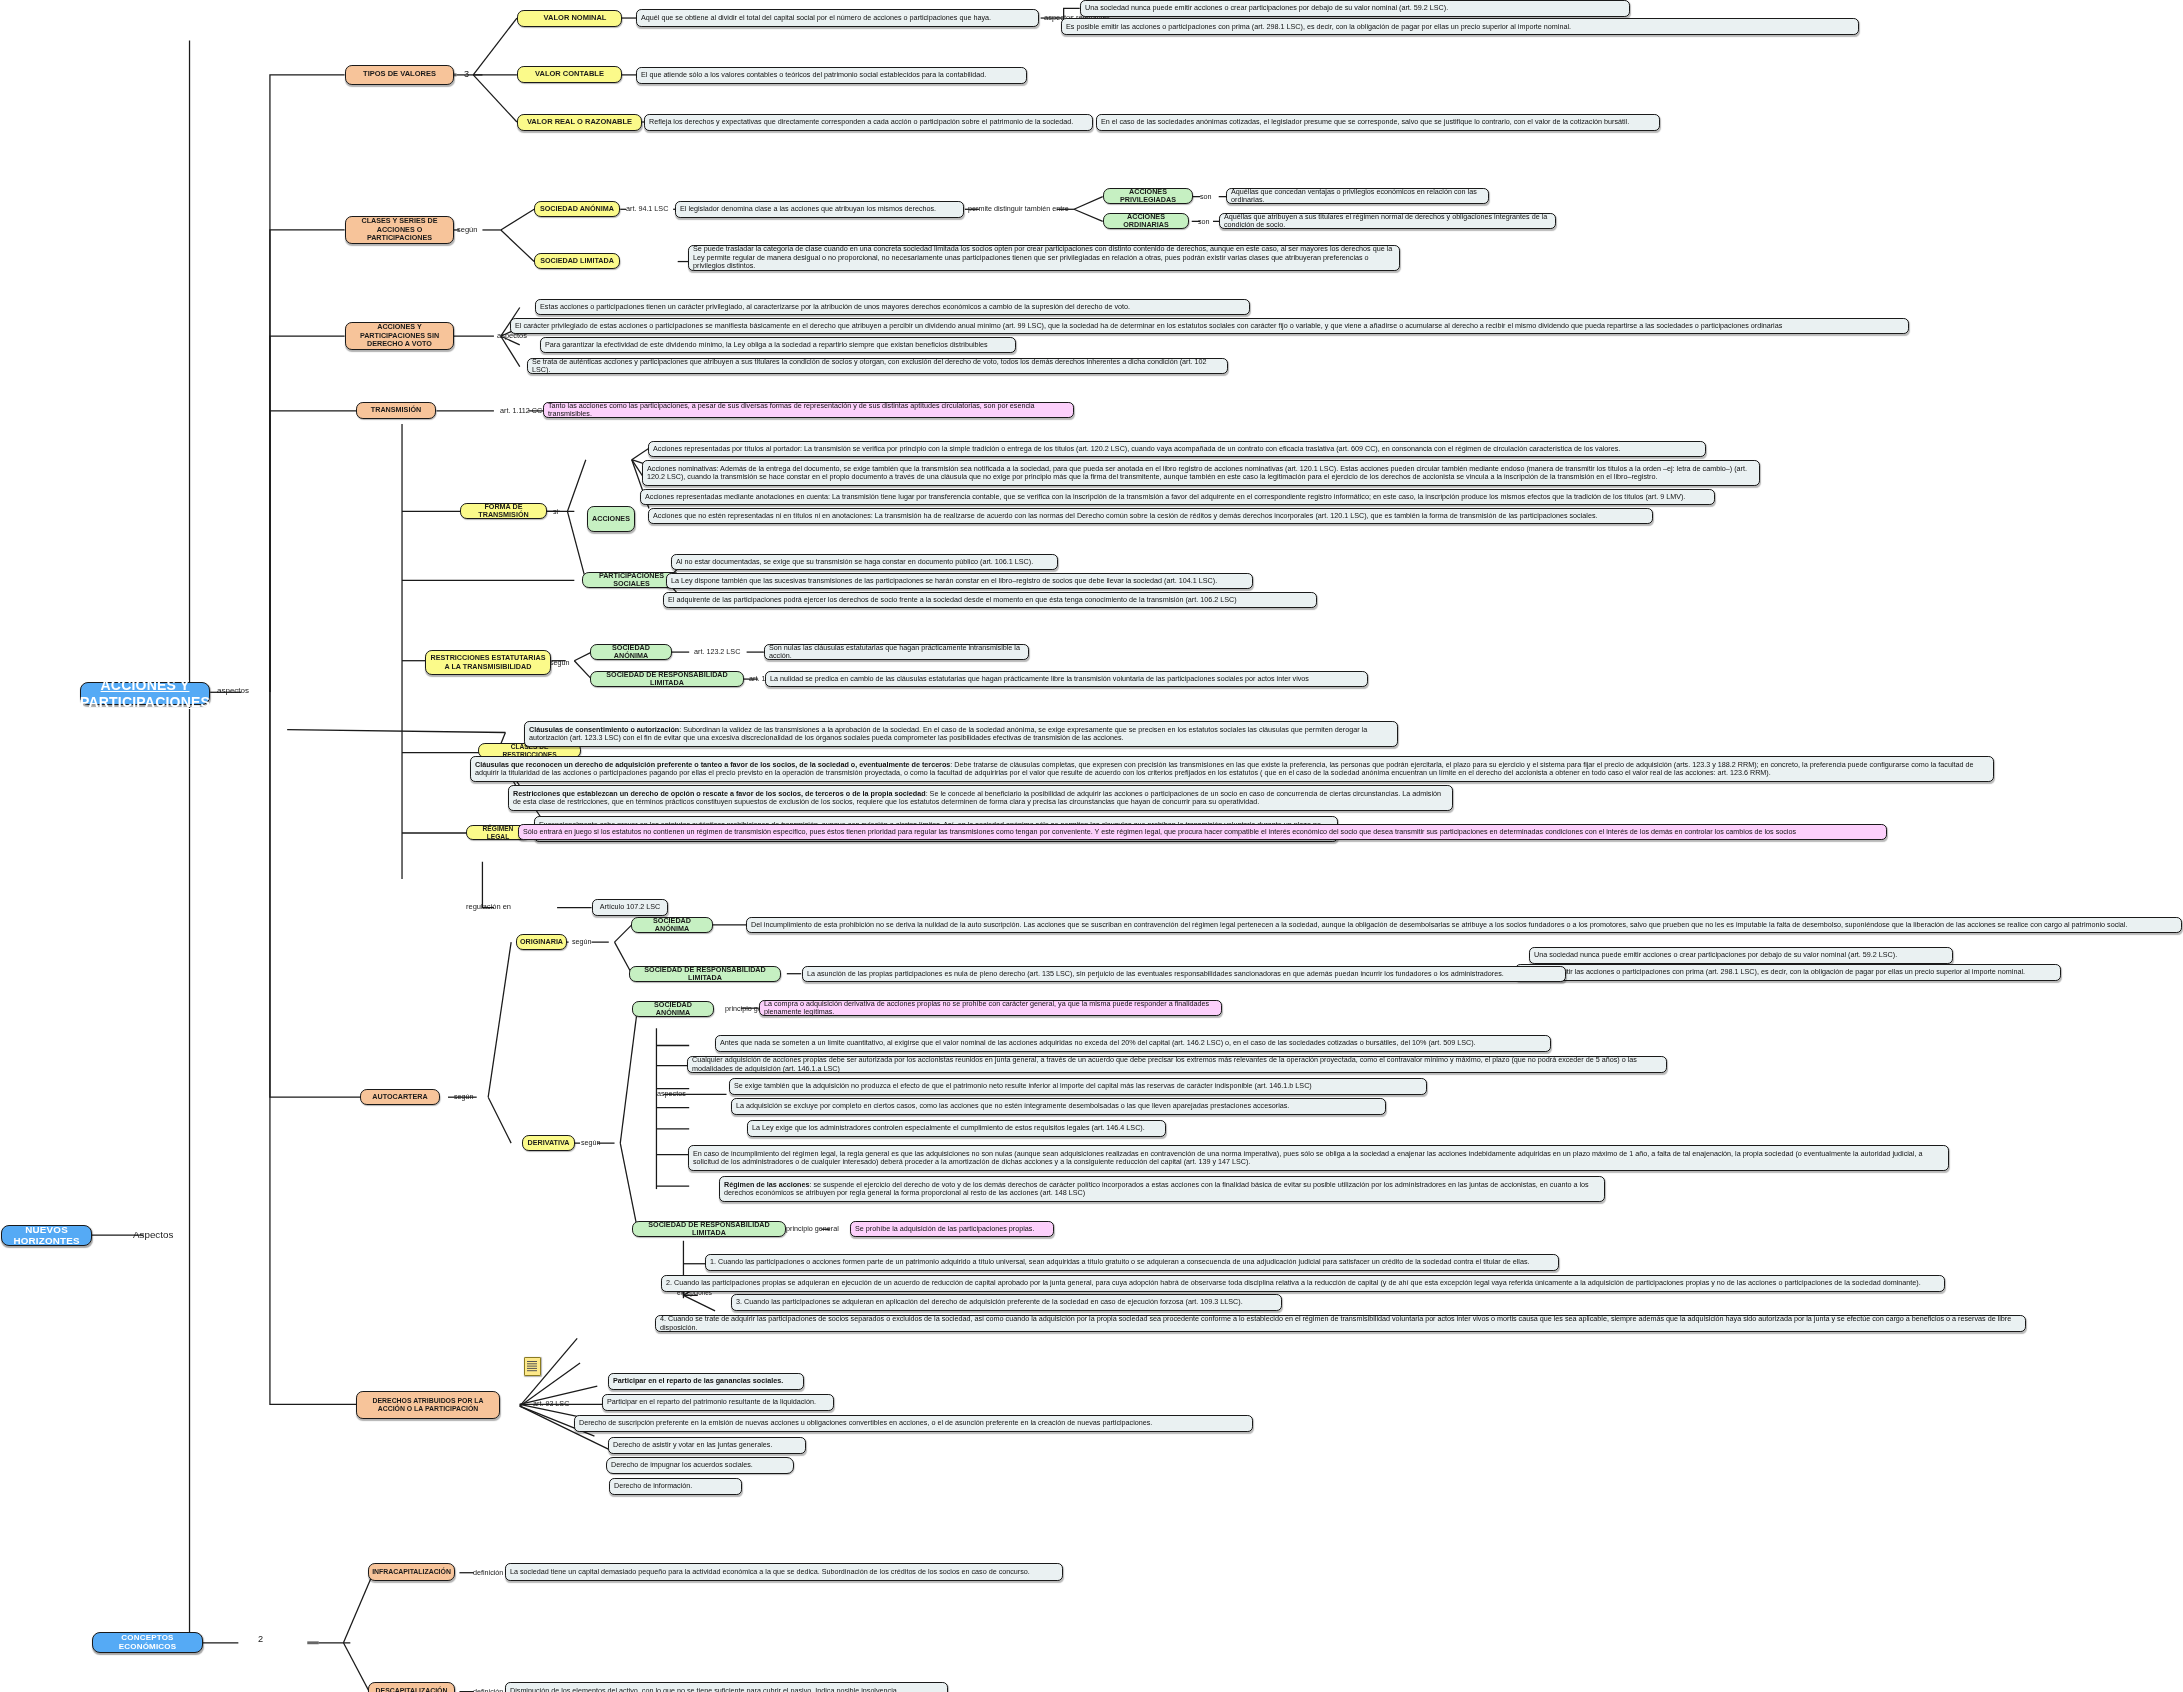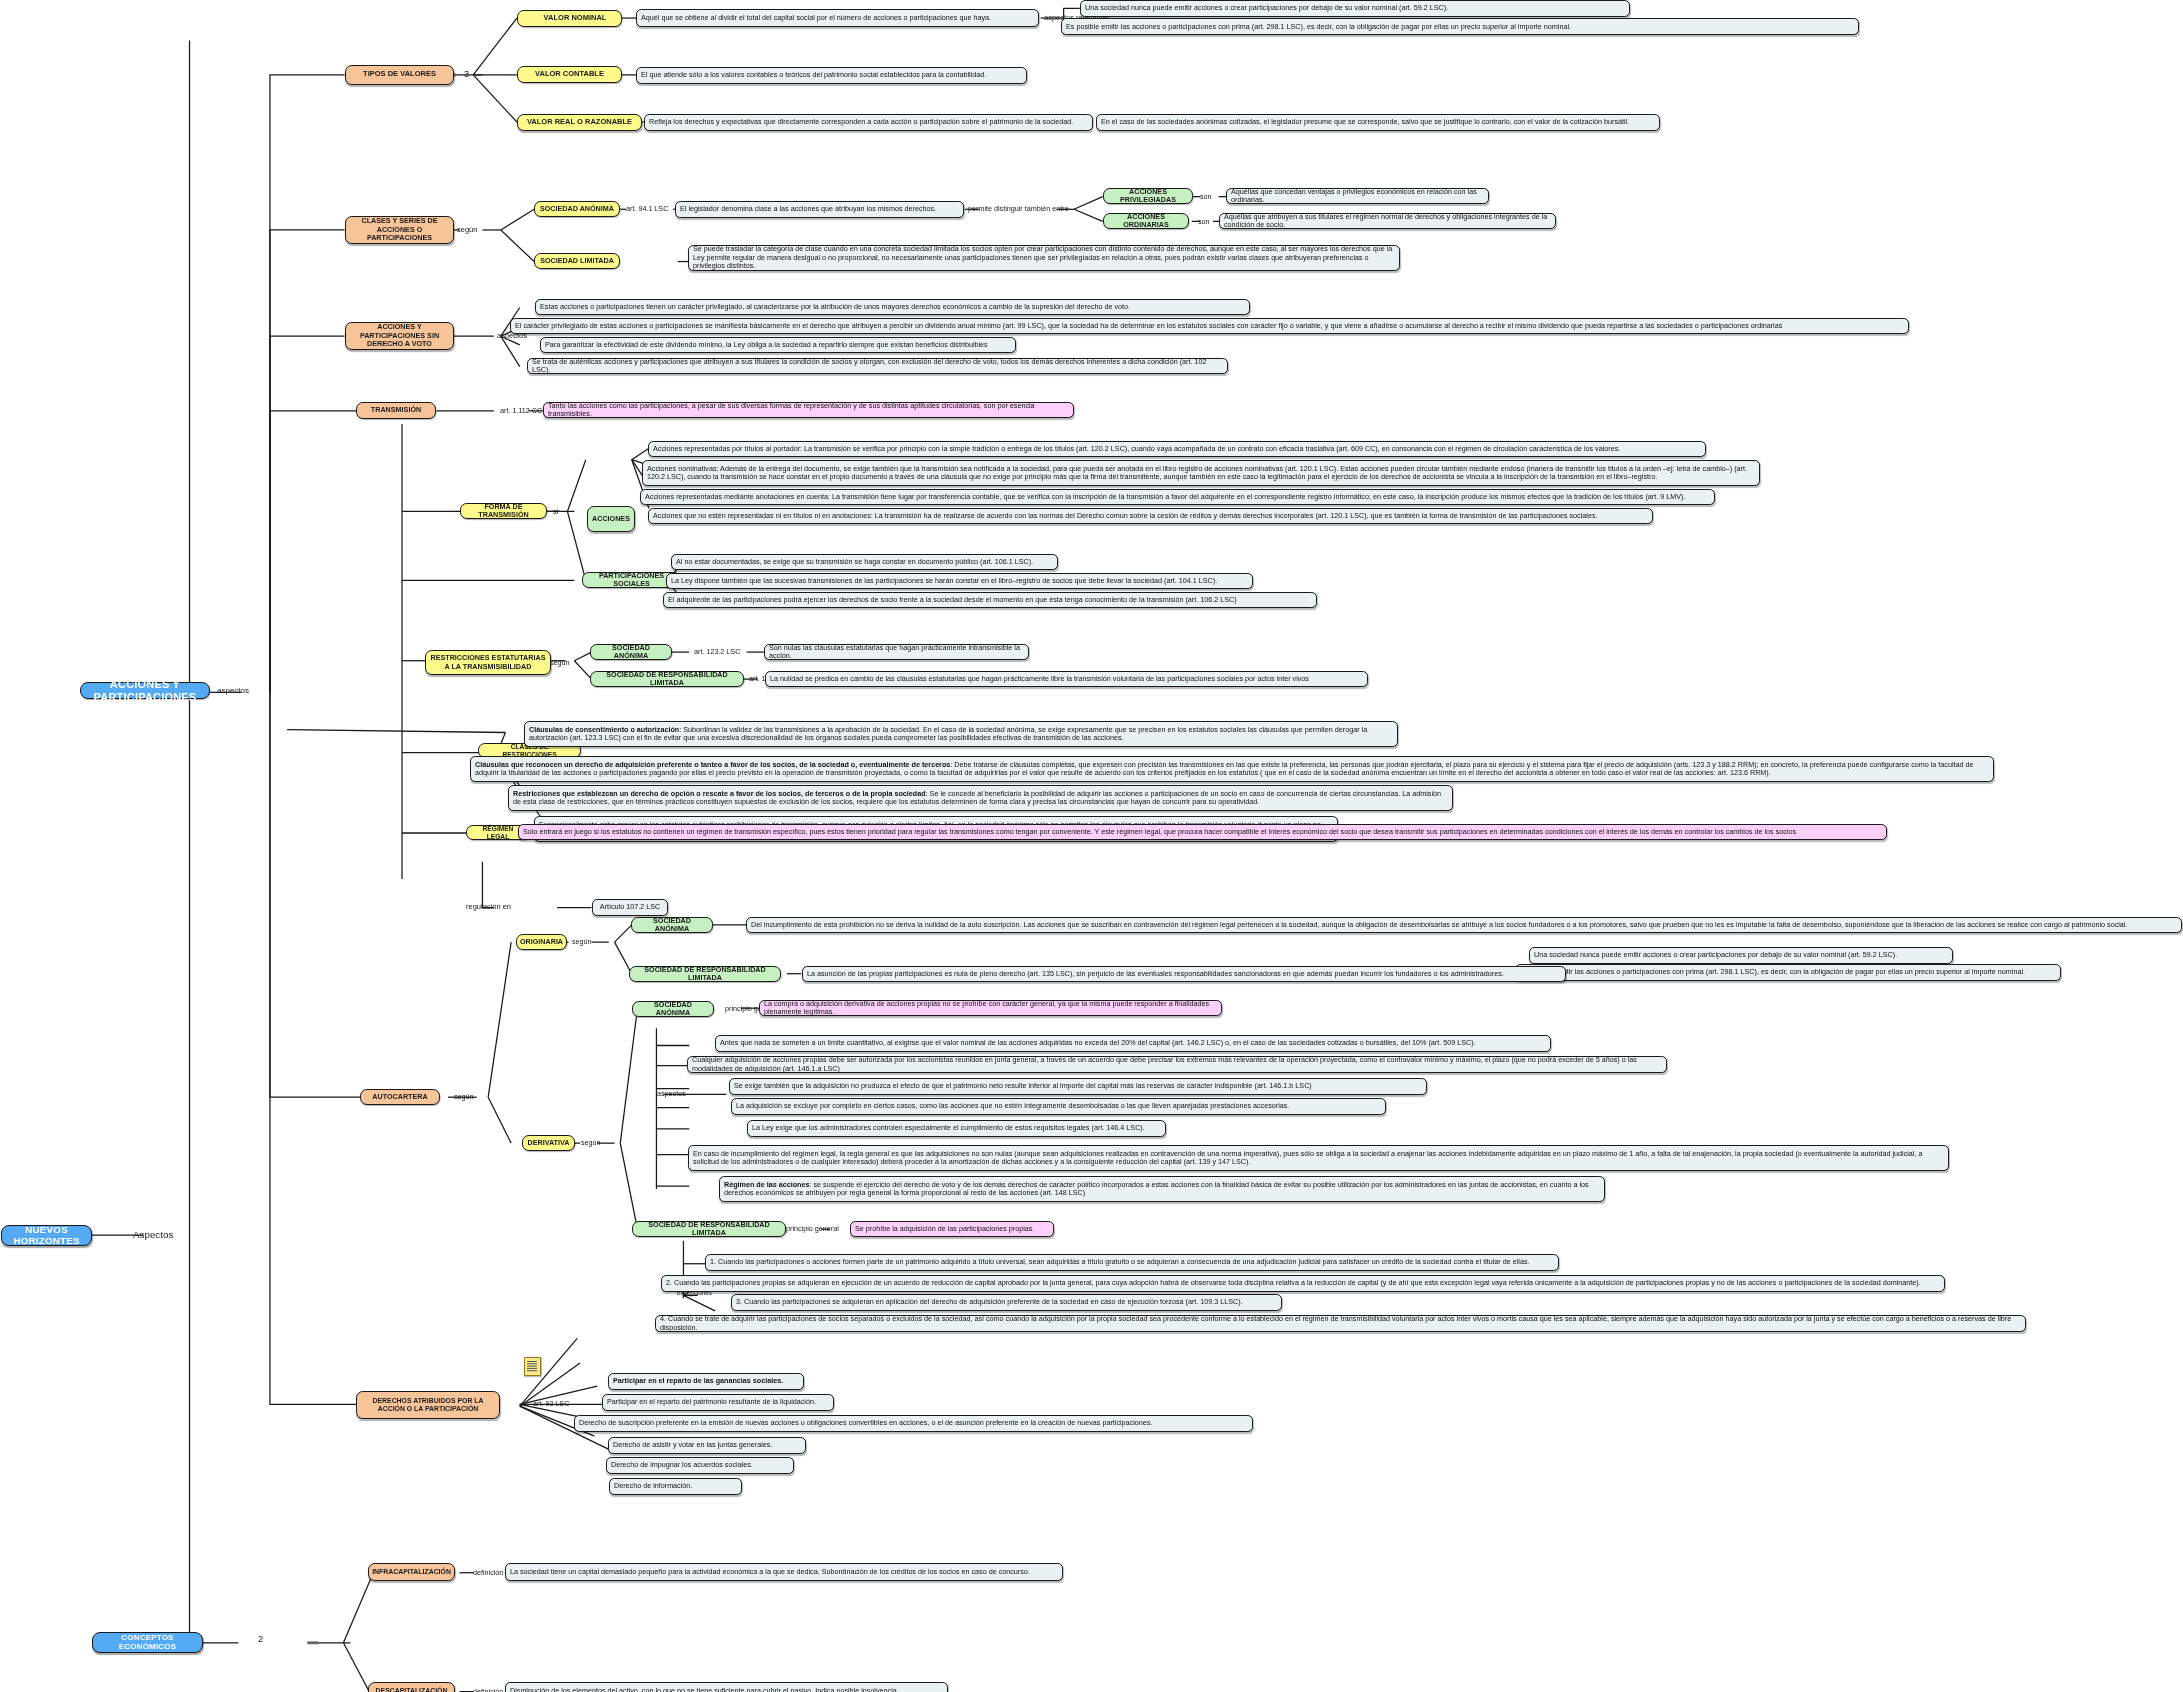--- a/index.html
+++ b/index.html
@@ -168,21 +168,21 @@
     <path d="M555 2860 L610 2860"></path>
     <path d="M598 2860 L650 2738"></path>
     <path d="M598 2860 L655 2968"></path>
     <path d="M800 2738 L825 2738"></path>
     <path d="M880 2738 L910 2738"></path>
     <path d="M800 2945 L825 2945"></path>
     <path d="M880 2945 L910 2945"></path>
   </g>
 </svg>
 
-<div class="node n-root" style="left:80px;top:682px;width:130px;height:17px;font-size:11px;">
+<div class="node n-root" style="left:80px;top:682px;width:130px;height:23px;font-size:14px;text-decoration:underline;">
   <span>ACCIONES Y PARTICIPACIONES</span>
 </div>
 <div class="node n-root" style="left:1.1px;top:1225px;width:91px;height:20.7px;font-size:9.8px;">
   <span>NUEVOS HORIZONTES</span>
 </div>
 <div class="node n-root" style="left:92px;top:1632px;width:111px;height:20.7px;font-size:8px;">
   <span>CONCEPTOS ECONÓMICOS</span>
 </div>
 
 <div class="lbl" style="left:217px;top:687px;font-size:8px;">aspectos</div>
@@ -467,21 +467,21 @@
 </div>
 <div class="node n-note" style="left:602px;top:1394px;width:232px;height:17px;font-size:7.2px;">
   <span class="inner">Participar en el reparto del patrimonio resultante de la liquidación.</span>
 </div>
 <div class="node n-note" style="left:574px;top:1415px;width:679px;height:17px;font-size:7.2px;">
   <span class="inner">Derecho de suscripción preferente en la emisión de nuevas acciones u obligaciones convertibles en acciones, o el de asunción preferente en la creación de nuevas participaciones.</span>
 </div>
 <div class="node n-note" style="left:608px;top:1437px;width:198px;height:17px;font-size:7.2px;">
   <span class="inner">Derecho de asistir y votar en las juntas generales.</span>
 </div>
-<div class="node n-note" style="left:606px;top:1457px;width:188px;height:17px;font-size:7.2px;">
+<div class="node n-note" style="left:606px;top:1457px;width:188px;height:17px;font-size:7.2px;border-radius:7px;">
   <span class="inner">Derecho de impugnar los acuerdos sociales.</span>
 </div>
 <div class="node n-note" style="left:609px;top:1478px;width:133px;height:17px;font-size:7.2px;">
   <span class="inner">Derecho de información.</span>
 </div>
 
 <div class="num" style="left:258px;top:1634px;font-size:9.2px;">2</div>
 
 <div class="node n-orange" style="left:368px;top:1563px;width:87px;height:18.4px;font-size:6.9px;">
   <span>INFRACAPITALIZACIÓN</span>

